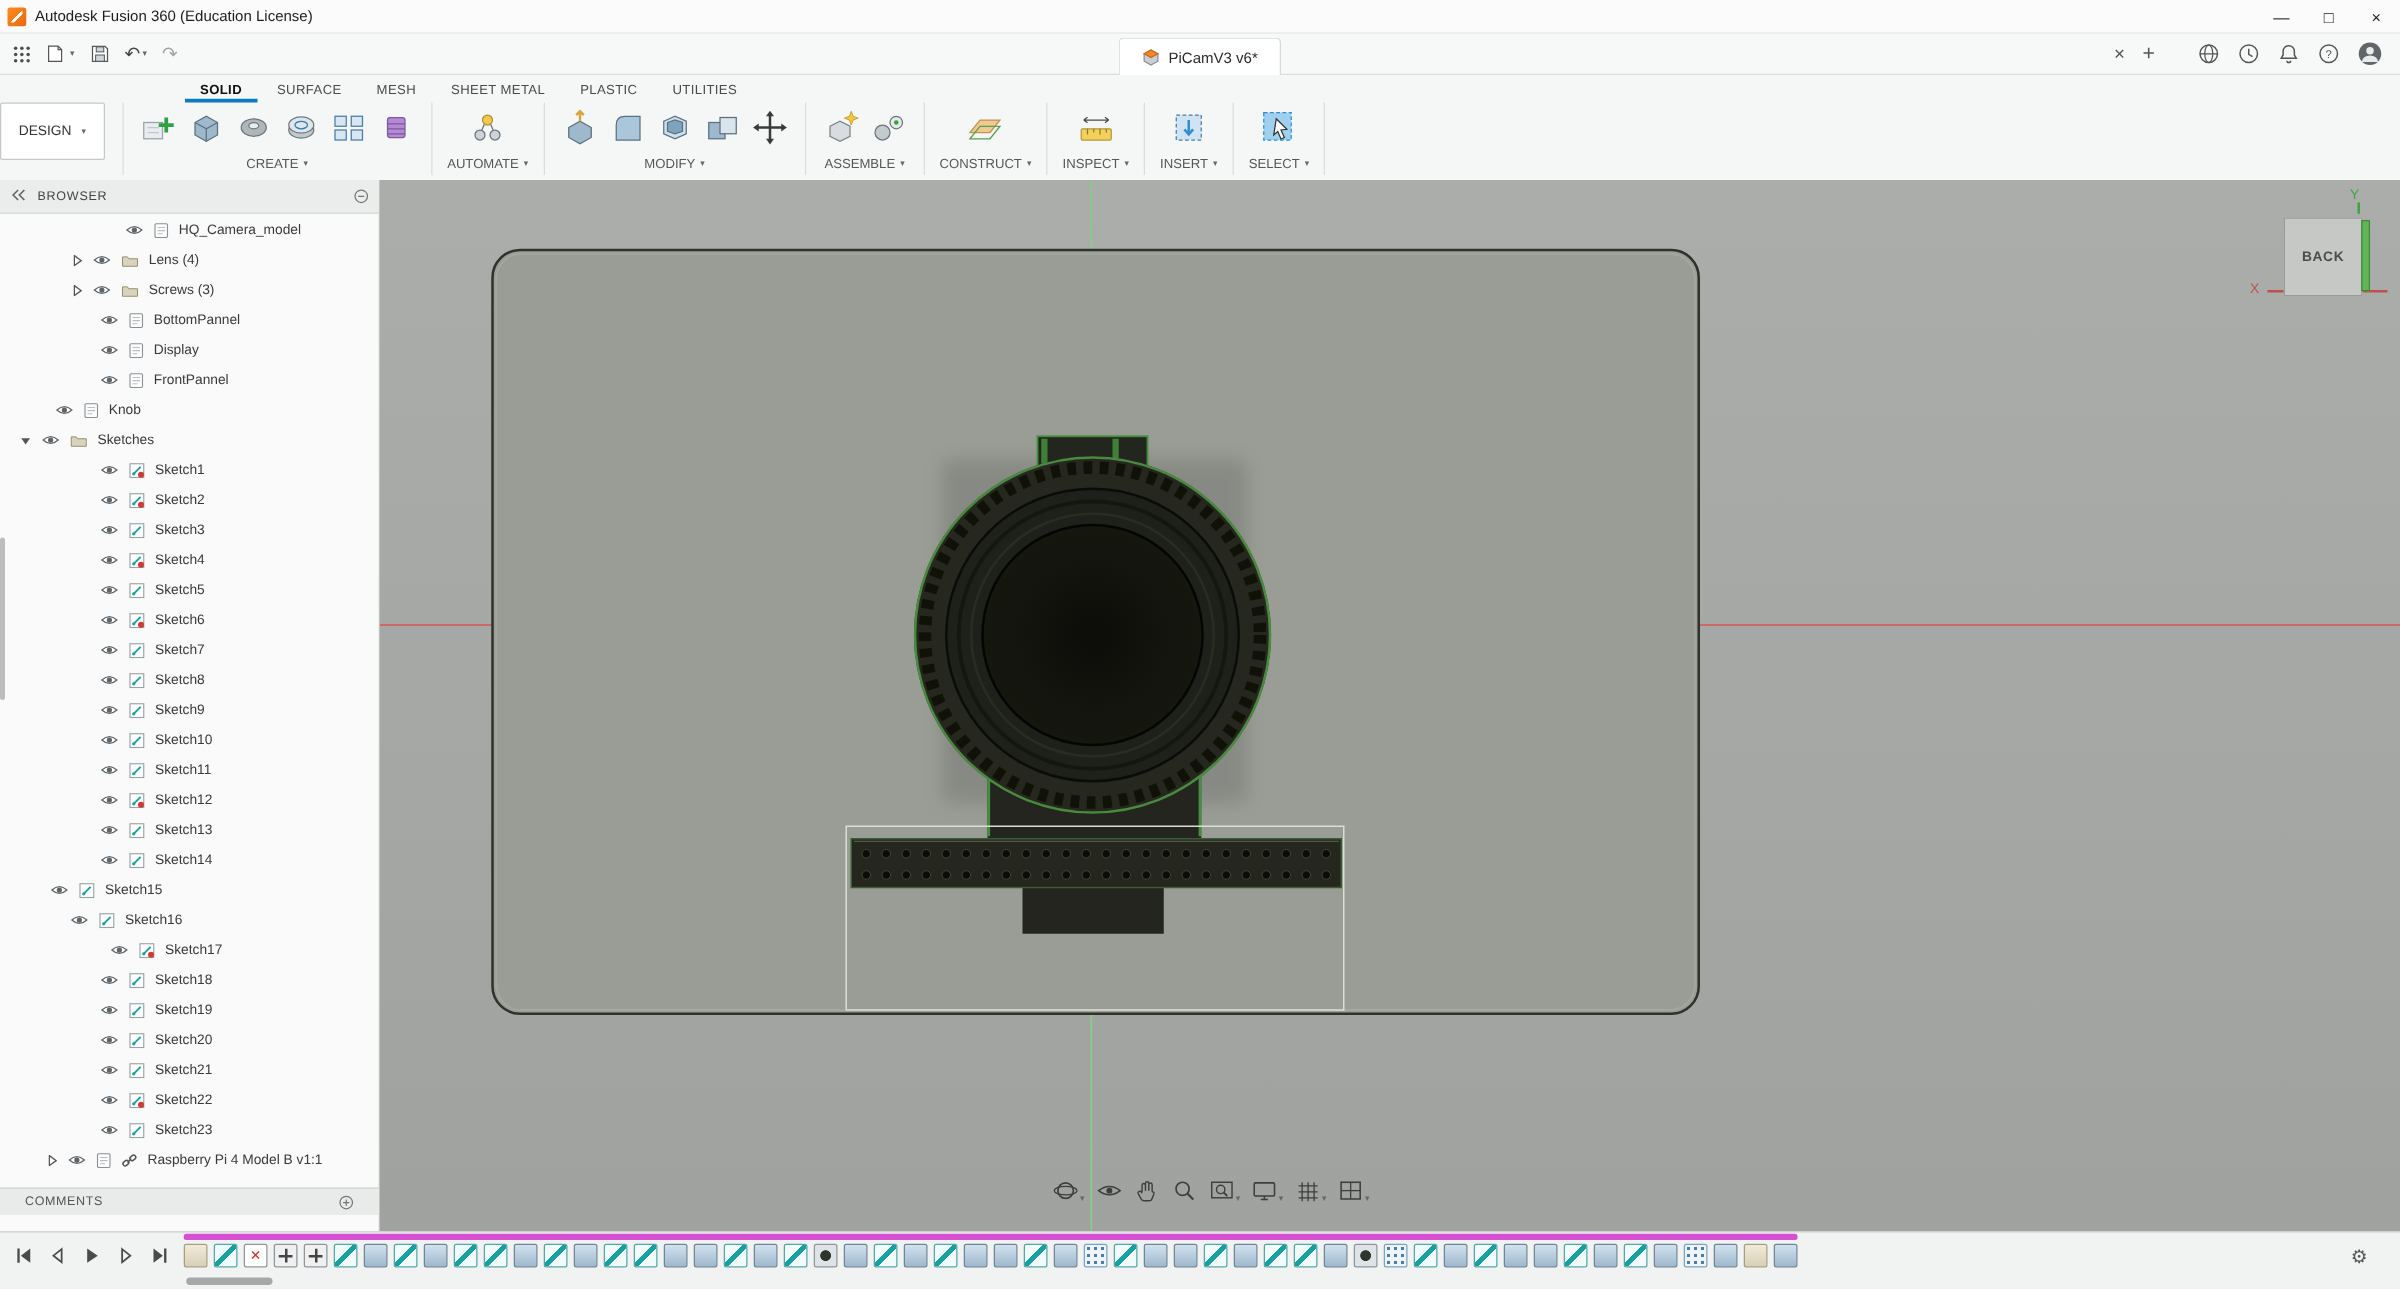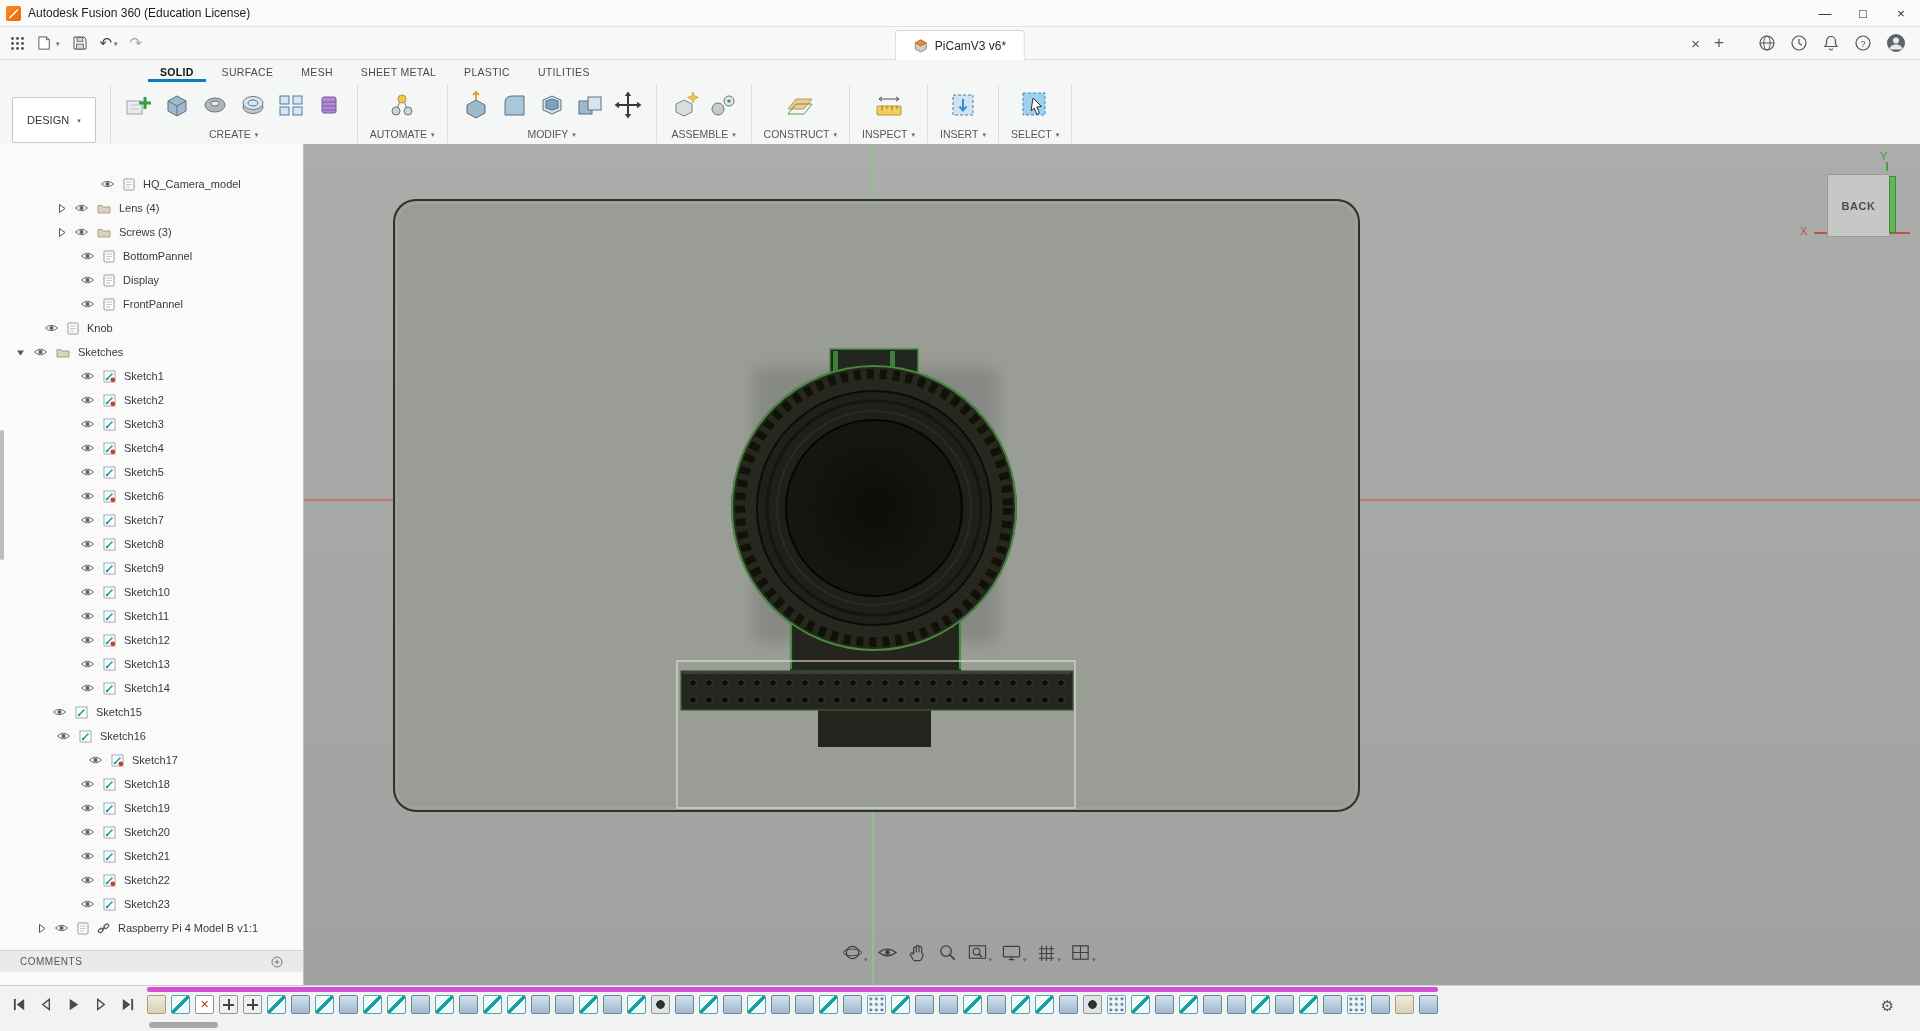--- a/index.html
+++ b/index.html
@@ -33,21 +33,21 @@
   #tab-right{position:absolute;right:14px;top:0;height:32px;display:flex;align-items:center;gap:14px}
   #tab-right .glyph{font-size:15px;color:#555}
   #tab-right svg{display:block}
 
   
   #ribbon{position:absolute;left:0;top:60px;width:1920px;height:84px;background:#f5f6f6;
           border-bottom:1px solid #cfcfcf}
   #ribbon-tabs{height:22px;display:flex;align-items:flex-end;padding-left:148px;gap:4px}
   .ribbon-tab{font-size:10.5px;color:#4a4a4a;padding:3px 12px 4px;letter-spacing:.3px;cursor:default}
   .ribbon-tab.active{color:#111;border-bottom:3px solid #0a7bbd;padding-bottom:1px;font-weight:bold}
-  #ribbon-tools{height:61px;display:flex;align-items:flex-end;padding-left:12px}
+  #ribbon-tools{height:61px;display:flex;align-items:flex-start;padding-left:0}
   #design-btn{height:44px;background:#fff;border:1px solid #c7c7c7;border-radius:2px;
               display:flex;align-items:center;gap:8px;padding:0 14px;margin-right:14px;font-size:11px;color:#333}
   #ribbon-groups{display:flex;height:58px}
   .rib-group{display:flex;flex-direction:column;align-items:center;justify-content:space-between;
              padding:2px 12px 3px;border-right:1px solid #ddddde;height:58px;box-sizing:border-box}
   .rib-group:first-child{border-left:1px solid #ddddde}
   .rib-icons{display:flex;align-items:center;gap:6px;height:36px}
   .rib-icon{width:32px;height:32px;display:flex;align-items:center;justify-content:center}
   .rib-icon svg{width:30px;height:30px;display:block}
   .rib-label{font-size:10.5px;color:#565656;display:flex;align-items:center;gap:4px}
@@ -384,20 +384,34 @@
               </svg>
             </span>
           </div>
           <div class="rib-label">SELECT<span class="caret">▾</span></div>
         </div>
       </div>
   </div>
 </div>
 
 <div id="browser-panel">
+  <div id="browser-header">
+    <span>
+      <svg width="14" height="10" viewBox="0 0 14 10">
+          <path d="M6.5 1 L2.5 5 L6.5 9 M11.5 1 L7.5 5 L11.5 9" fill="none" stroke="#666" stroke-width="1.3"></path>
+        </svg>
+    </span>
+    <span class="hlbl">BROWSER</span>
+    <span class="hdr-right">
+      <svg width="12" height="12" viewBox="0 0 12 12">
+          <circle cx="6" cy="6" r="5" fill="none" stroke="#777"></circle>
+          <path d="M3.5 6 h5" stroke="#777"></path>
+        </svg>
+    </span>
+  </div>
   <div id="browser-tree">
       <div class="b-row" style="padding-left: 100px;">
         <span class="b-ic">
           <svg width="15" height="10" viewBox="0 0 15 10">
             <path d="M1.5 5 Q7.5 -0.5 13.5 5 Q7.5 10.5 1.5 5 Z" fill="#fff" stroke="#5f6468"></path>
             <circle cx="7.5" cy="5" r="2.1" fill="#5f6468"></circle>
           </svg>
         </span>
         <span class="b-ic">
           <svg width="12" height="13" viewBox="0 0 12 13">
@@ -746,21 +760,21 @@
         </span>
         <span class="b-ic">
           <svg width="13" height="13" viewBox="0 0 13 13">
             <rect x="1" y="1" width="11" height="11" fill="#fff" stroke="#9aa0a4" stroke-width="0.9"></rect>
             <path d="M3.5 9.5 L9.5 3.5" stroke="#1fa0a0" stroke-width="1.6"></path>
             <circle cx="4" cy="9" r="1.3" fill="#1fa0a0"></circle>
           </svg>
         </span>
         <span class="b-label">Sketch14</span>
       </div>
-      <div class="b-row" style="padding-left: 52px;">
+      <div class="b-row" style="padding-left: 40px;">
         <span class="b-ic">
           <svg width="15" height="10" viewBox="0 0 15 10">
             <path d="M1.5 5 Q7.5 -0.5 13.5 5 Q7.5 10.5 1.5 5 Z" fill="#fff" stroke="#5f6468"></path>
             <circle cx="7.5" cy="5" r="2.1" fill="#5f6468"></circle>
           </svg>
         </span>
         <span class="b-ic">
           <svg width="13" height="13" viewBox="0 0 13 13">
             <rect x="1" y="1" width="11" height="11" fill="#fff" stroke="#9aa0a4" stroke-width="0.9"></rect>
             <path d="M3.5 9.5 L9.5 3.5" stroke="#1fa0a0" stroke-width="1.6"></path>

